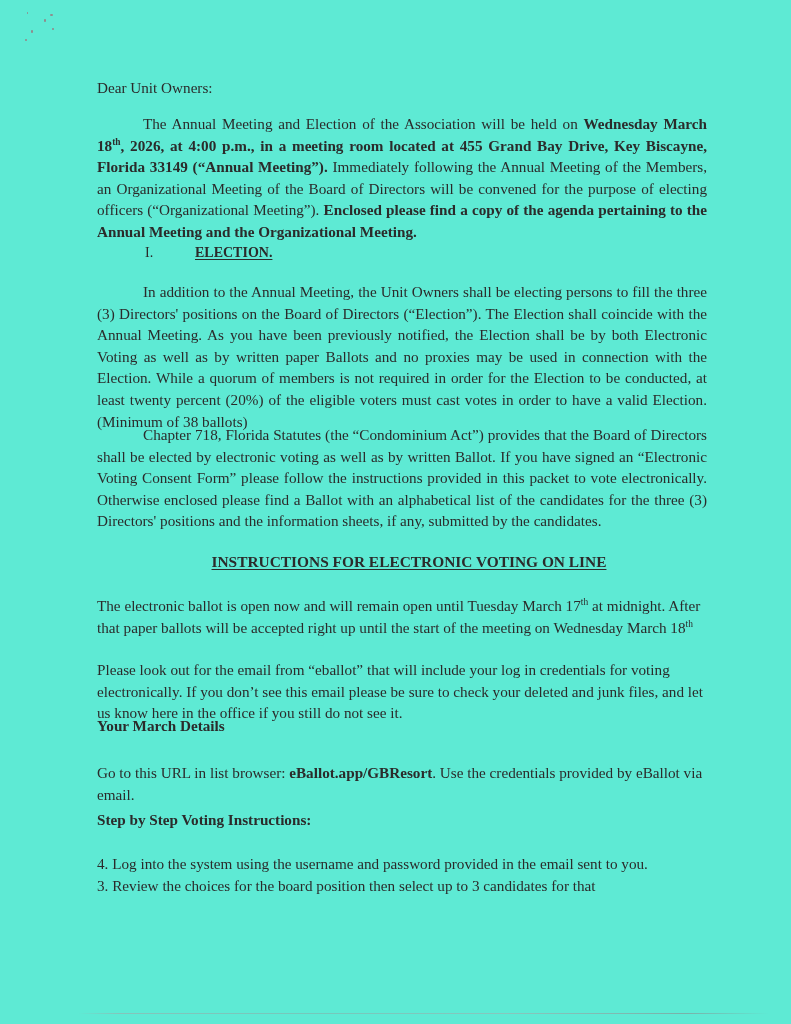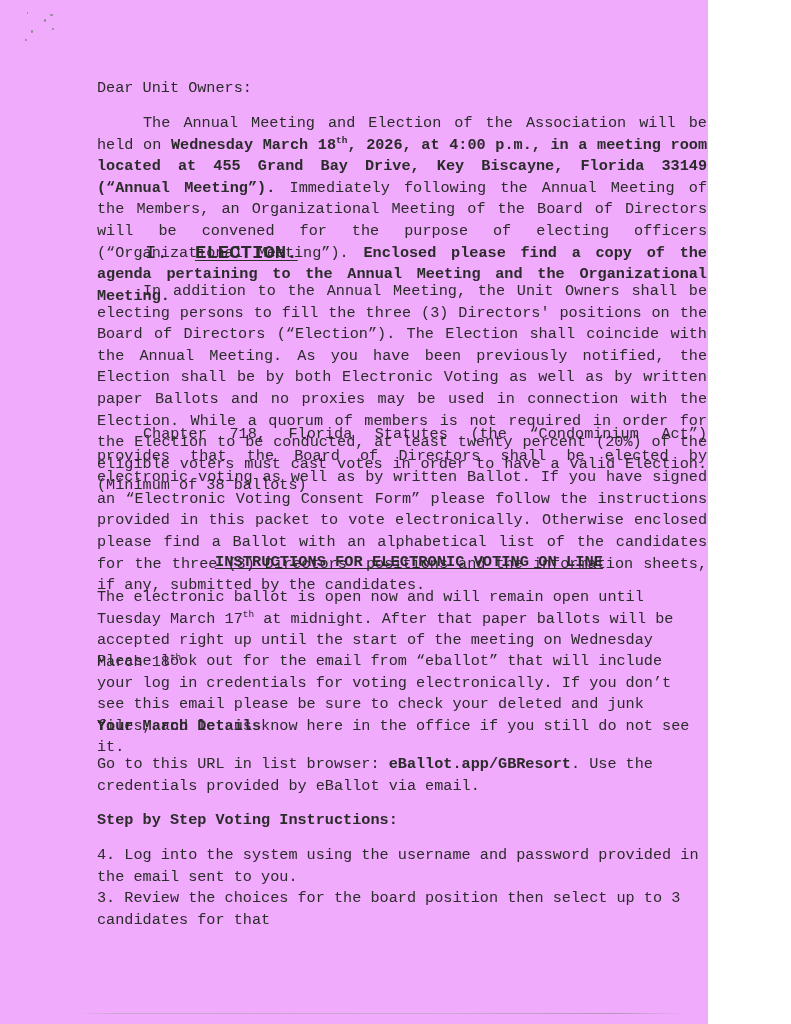--- a/index.html
+++ b/index.html
@@ -3,25 +3,25 @@
 <meta charset="utf-8">
 <title>Scanned Letter</title>
 <style>
   html, body {
     margin: 0;
     padding: 0;
     background: #ffffff;
   }
   .page {
     position: relative;
-    width: 708px;
+    width: 791px;
     height: 1024px;
-    background: #f0abfc;
+    background: #5eead4;
     overflow: hidden;
-    font-family: Liberation Mono, monospace;
+    font-family: Liberation Serif, serif;
     color: #2b2b2b;
     -webkit-font-smoothing: antialiased;
   }
   
   .speckle {
     position: absolute;
     background: #8e8e8e;
     border-radius: 40%;
     pointer-events: none;
   }
@@ -65,21 +65,21 @@
   sup {
     font-size: 0.62em;
     vertical-align: super;
     line-height: 0;
   }
   .p1 { position: absolute; top: 113px; }
   .section-head {
     position: absolute;
     top: 243px;
     left: 48px;
-    font-size: 19px;
+    font-size: 14px;
     line-height: 20px;
     font-weight: bold;
   }
   .section-head .numeral {
     display: inline-block;
     width: 50px;
     font-weight: normal;
   }
   .section-head .title {
     text-decoration: underline;
@@ -98,20 +98,21 @@
   }
   .center-head span {
     text-decoration: underline;
     text-underline-offset: 2px;
     margin-left: 14px;
   }
   .block {
     font-size: 15.2px;
     line-height: 21.5px;
     text-align: left;
+    margin-top: 8px;
   }
   .p4 { position: absolute; top: 587px; }
   .p5 { position: absolute; top: 651px; }
   .login-head {
     position: absolute;
     top: 716px;
     font-size: 15.2px;
     font-weight: bold;
     line-height: 20px;
   }

